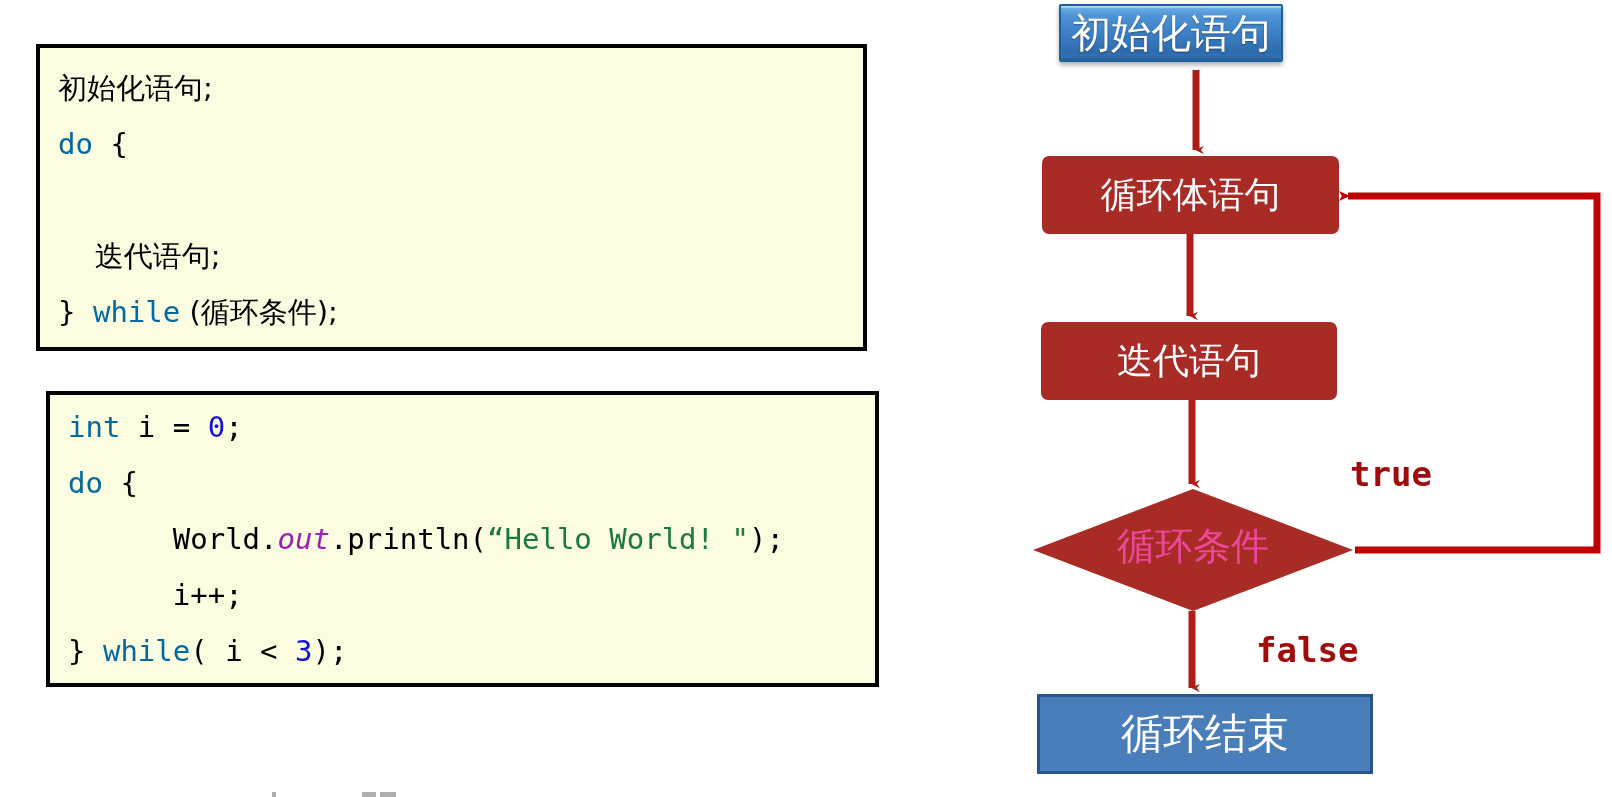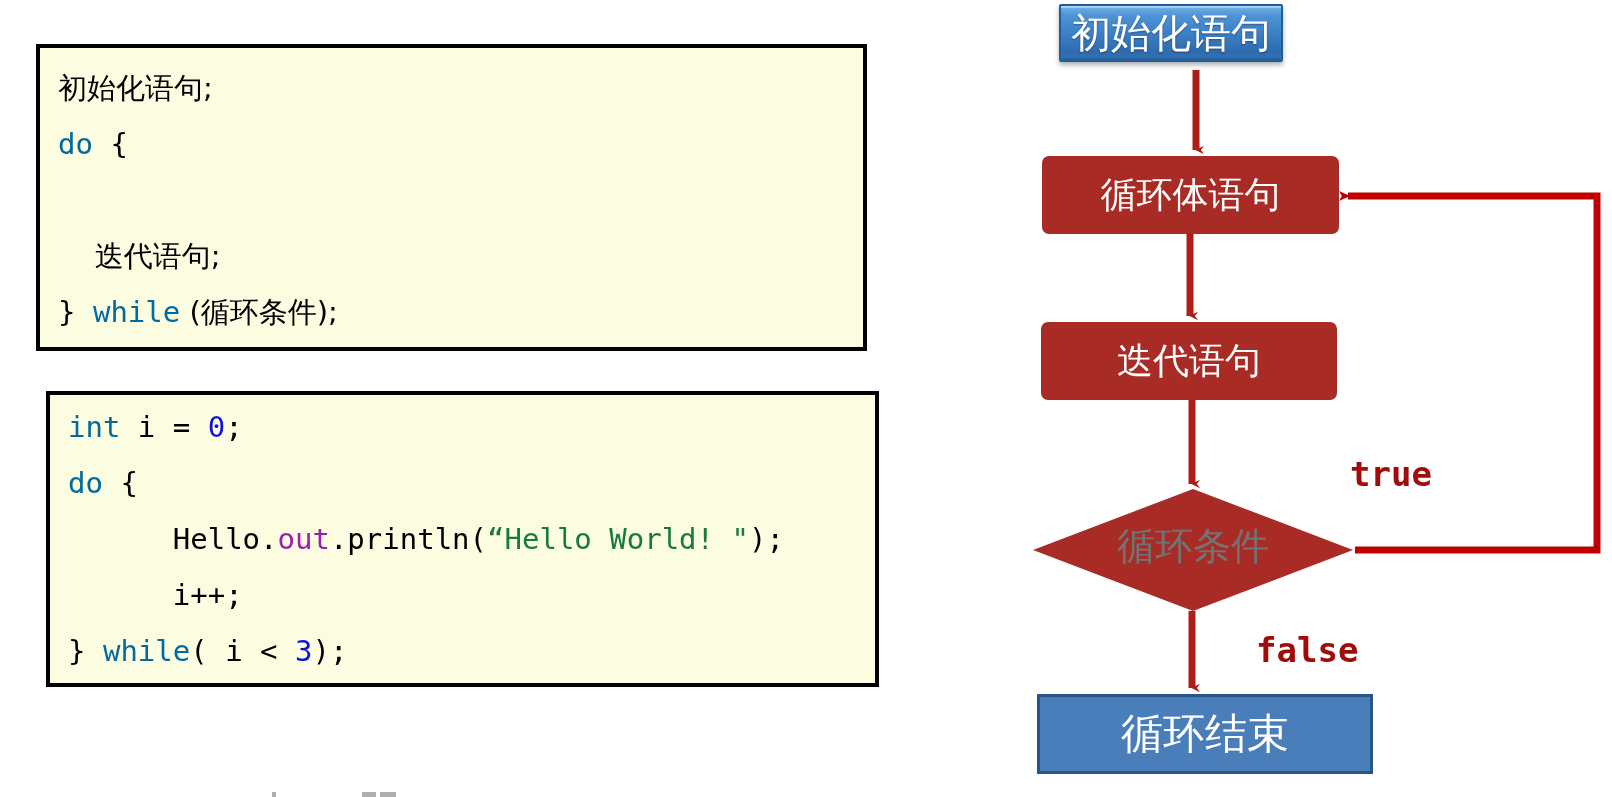--- a/index.html
+++ b/index.html
@@ -37,21 +37,21 @@
     position: absolute;
     left: 18px;
     white-space: pre;
   }
   #code-box-1 .code-line { left: 18px; }
   #code-box-2 .code-line { left: 18px; }
 
   .kw     { color: #0369a1; }
   .num    { color: #1111DD; }
   .str    { color: #1A7A3C; }
-  .field  { color: #9B1FB0; }
+  .field  { color: #9B1FB0; font-style: italic; }
   .plain  { color: #000000; }
   .han    { font-family: "DejaVu Sans", "Liberation Sans", sans-serif; }
 
   
   #flowchart {
     position: absolute;
     left: 0; top: 0;
     width: 1612px; height: 797px;
     pointer-events: none;
   }
@@ -125,21 +125,21 @@
     inset: 0;
     background: #A92B25;
     clip-path: polygon(50% 0%, 100% 50%, 50% 100%, 0% 50%);
   }
   #node-cond-text {
     position: absolute;
     inset: 0;
     display: flex;
     align-items: center;
     justify-content: center;
-    color: #737373;
+    color: #ec4899;
     font-family: "DejaVu Sans", "Liberation Sans", sans-serif;
     font-size: 38px;
     padding-bottom: 8px;
     box-sizing: border-box;
   }
 
   
   .edge-label {
     position: absolute;
     color: #A00C0C;
@@ -174,21 +174,21 @@
   <div class="code-box" id="code-box-1">
     <div class="code-line" style="top:26px;"><span class="han plain">初始化语句;</span></div>
     <div class="code-line" style="top:82px;"><span class="kw">do</span><span class="plain"> {</span></div>
     <div class="code-line" style="top:194px;"><span class="han plain">    迭代语句;</span></div>
     <div class="code-line" style="top:250px;"><span class="plain">} </span><span class="kw">while</span><span class="han plain"> (循环条件);</span></div>
   </div>
 
   <div class="code-box" id="code-box-2">
     <div class="code-line" style="top:18px;"><span class="kw">int</span><span class="plain"> i = </span><span class="num">0</span><span class="plain">;</span></div>
     <div class="code-line" style="top:74px;"><span class="kw">do</span><span class="plain"> {</span></div>
-    <div class="code-line" style="top:130px;"><span class="plain">      Hello.</span><span class="field">out</span><span class="plain">.println(</span><span class="str">“Hello World! "</span><span class="plain">);</span></div>
+    <div class="code-line" style="top:130px;"><span class="plain">      World.</span><span class="field">out</span><span class="plain">.println(</span><span class="str">“Hello World! "</span><span class="plain">);</span></div>
     <div class="code-line" style="top:186px;"><span class="plain">      i++;</span></div>
     <div class="code-line" style="top:242px;"><span class="plain">} </span><span class="kw">while</span><span class="plain">( i &lt; </span><span class="num">3</span><span class="plain">);</span></div>
   </div>
 
   <svg id="flowchart" viewBox="0 0 1612 797">
     <defs>
       <marker id="arrowhead-down" markerWidth="9" markerHeight="9" refX="4.5" refY="8" orient="auto" markerUnits="userSpaceOnUse">
         <path d="M0.2,0 L4.5,8.6 L8.8,0 L4.5,3.0 Z" fill="#B01C18"></path>
       </marker>
       <marker id="arrowhead-left" markerWidth="11" markerHeight="11" refX="2" refY="5.5" orient="auto" markerUnits="userSpaceOnUse">

